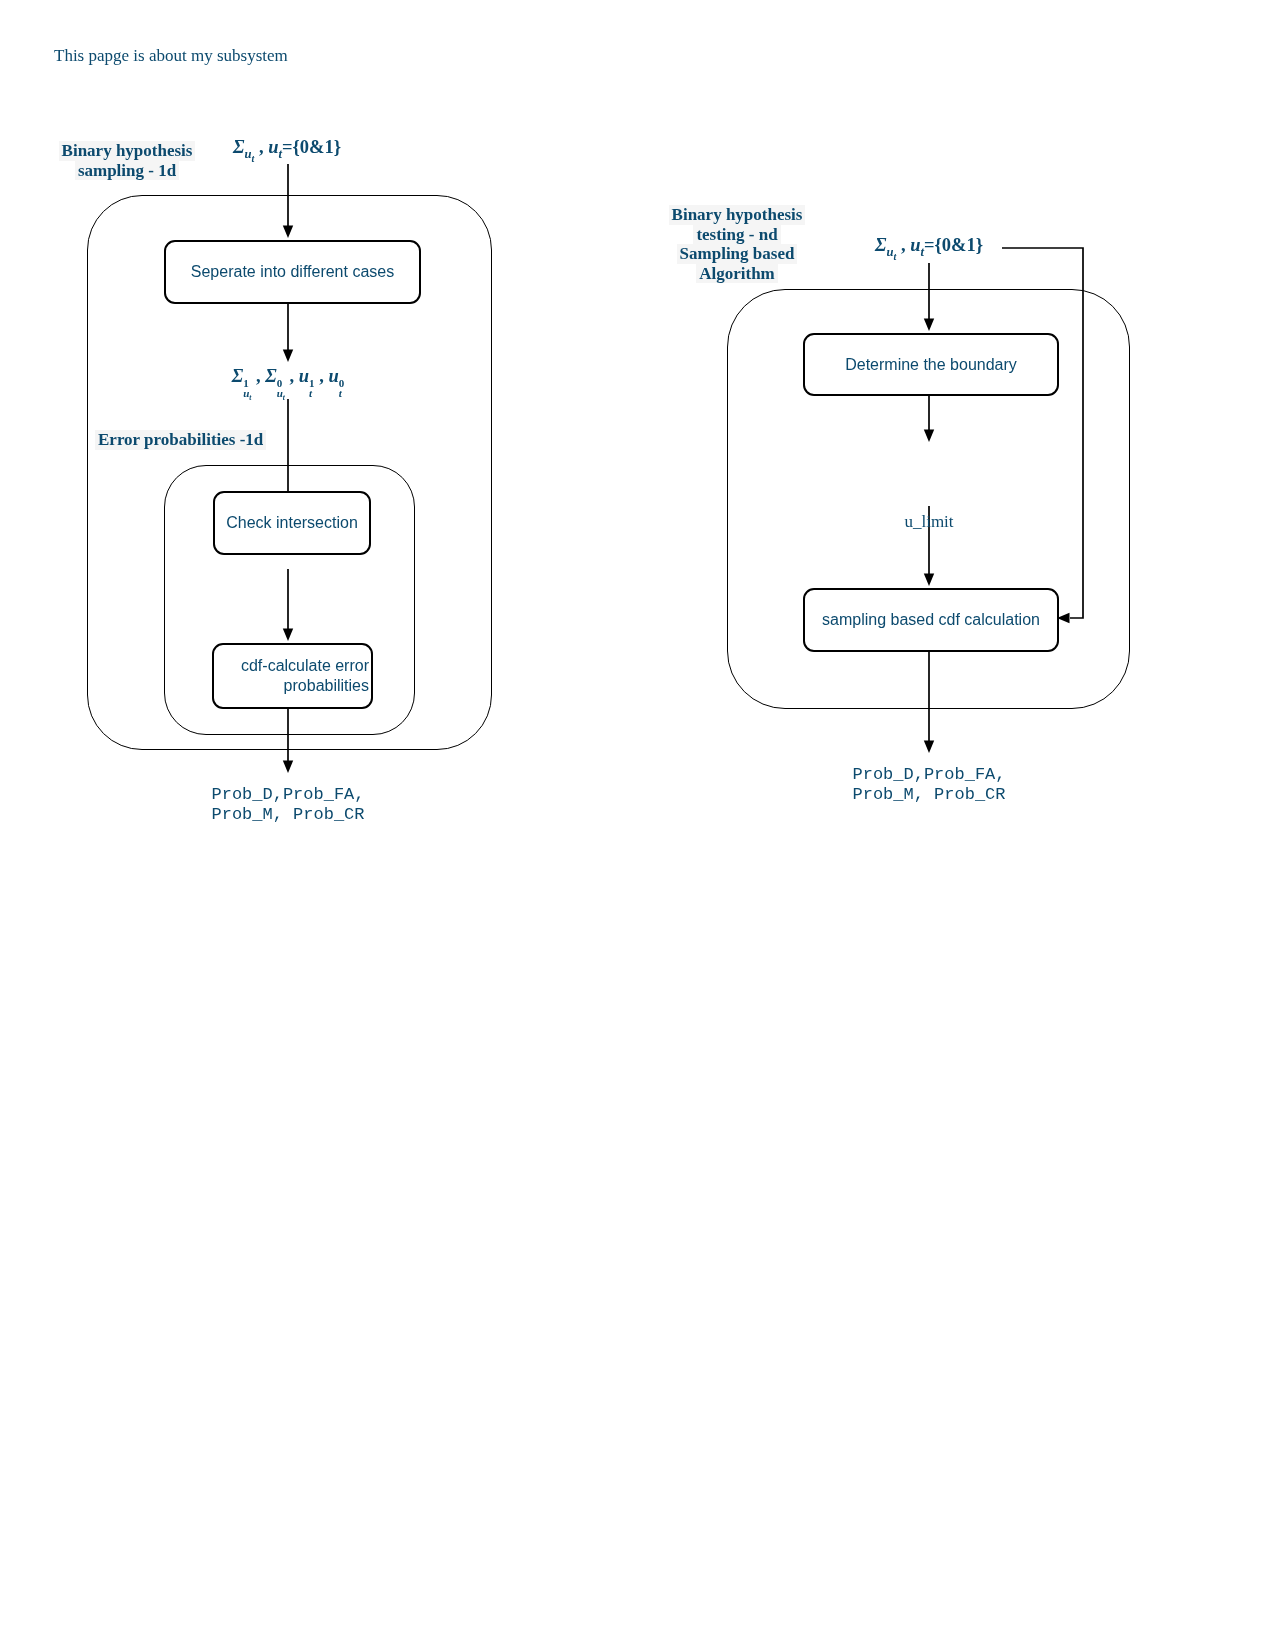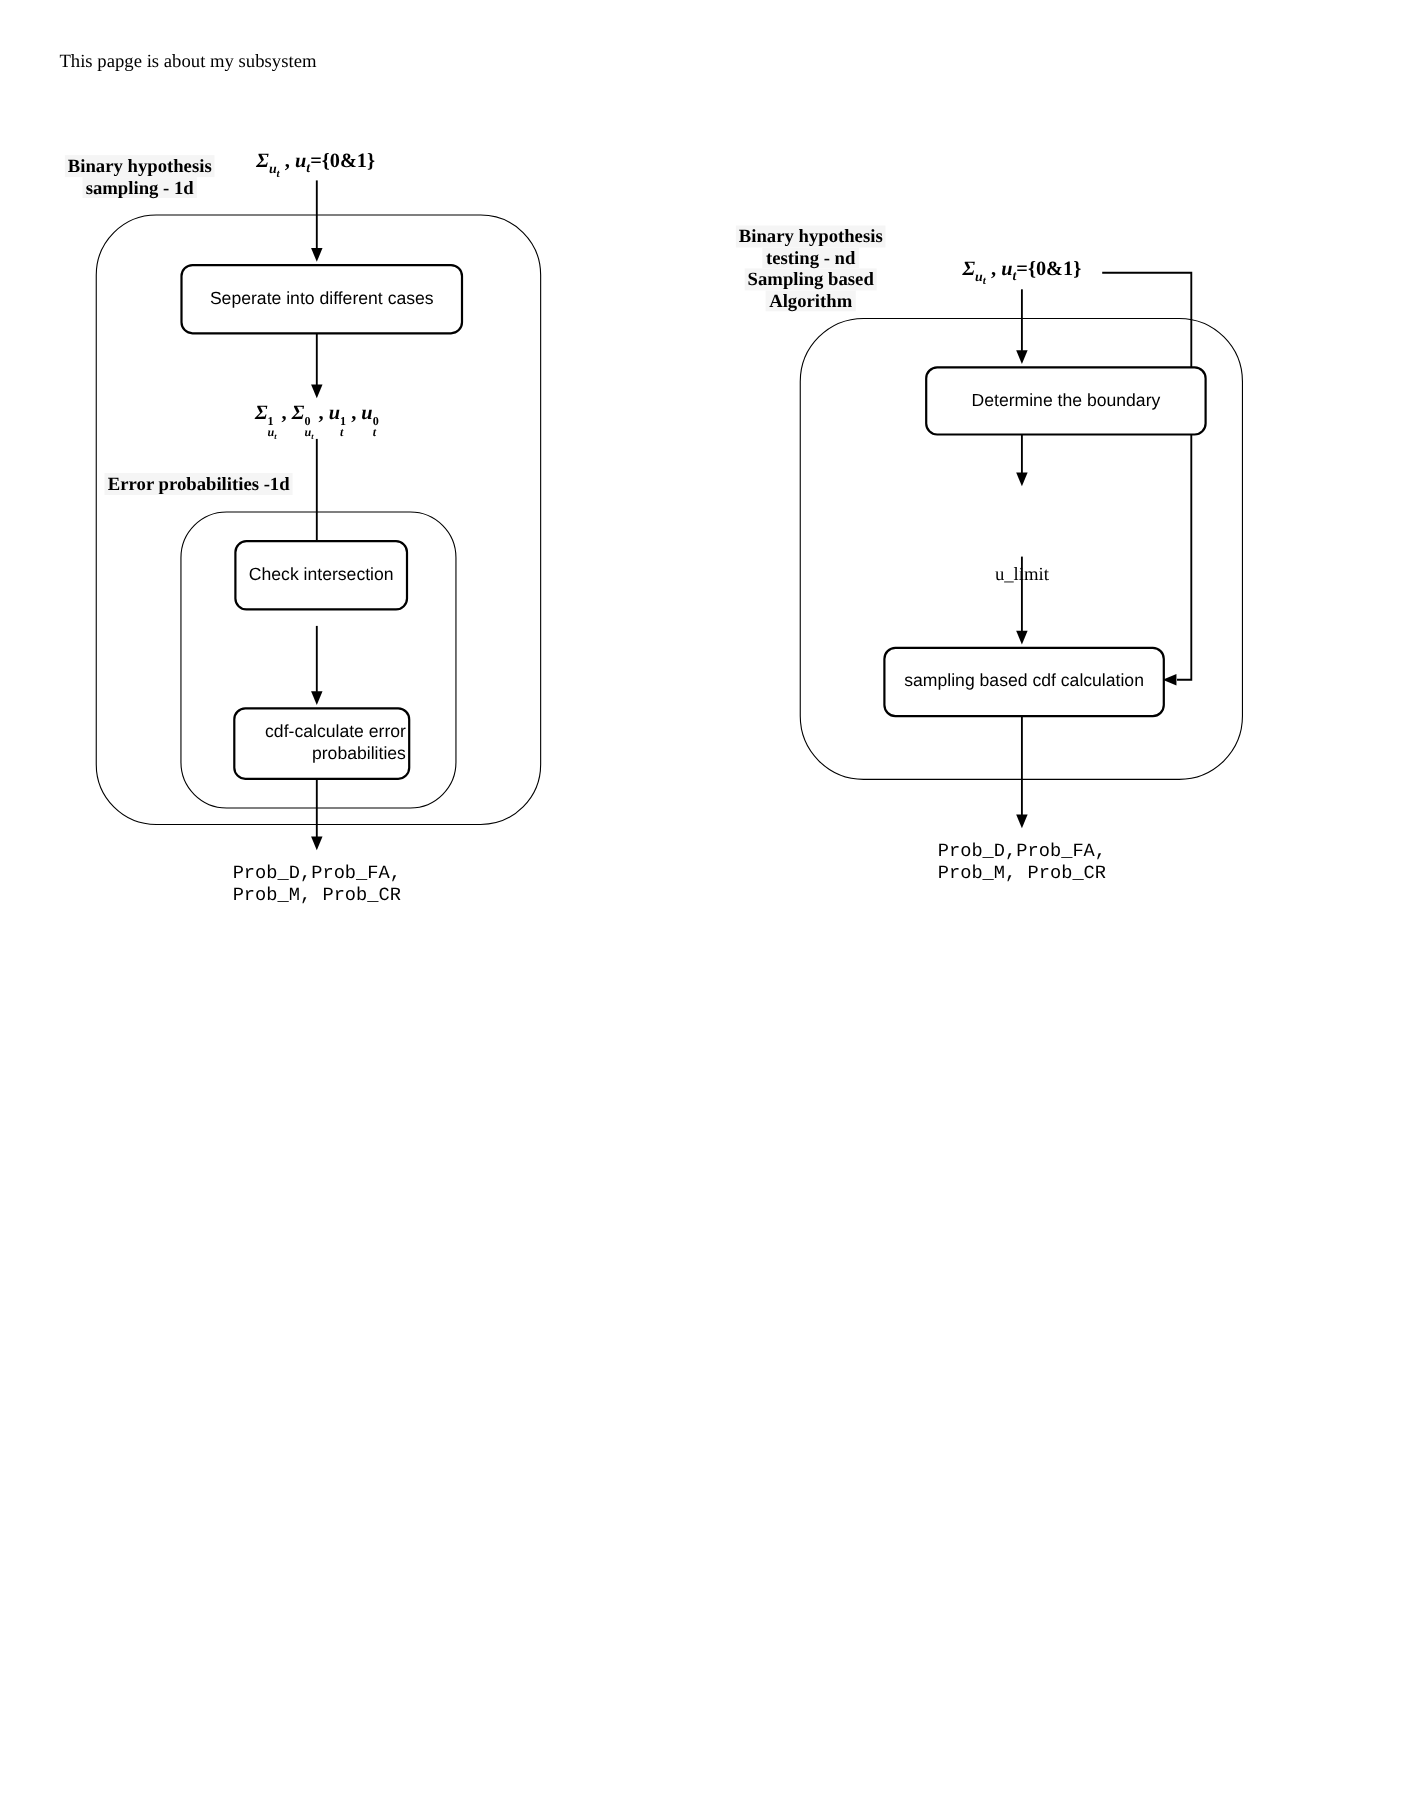--- a/index.html
+++ b/index.html
@@ -1,17 +1,17 @@
 <!DOCTYPE html>
 <html><head>
 <meta charset="utf-8">
 <style>
   html,body{margin:0;padding:0;background:#ffffff;}
   .canvas{position:relative;width:1275px;height:1340px;background:#ffffff;
-          font-family:"Liberation Serif",serif;color:#000000;overflow:hidden;}
+          font-family:"Liberation Serif",serif;color:#0c4a6e;overflow:hidden;}
 
   .page-title{position:absolute;left:54px;top:46px;font-size:17px;z-index:3;}
 
   .container{position:absolute;border:1.7px solid #000;background:transparent;z-index:1;}
   .cont-left-outer{left:87px;top:195px;width:403px;height:553px;border-radius:55px;}
   .cont-left-inner{left:164px;top:465px;width:249px;height:268px;border-radius:42px;}
   .cont-right{left:727px;top:289px;width:401px;height:418px;border-radius:58px;}
 
   .wires{position:absolute;left:0;top:0;z-index:2;}
 
@@ -32,21 +32,21 @@
   .f-right-in{left:846px;top:235px;width:166px;}
   .lbl-ulimit{position:absolute;left:869px;top:468px;width:120px;text-align:center;
               font-size:17px;z-index:3;margin-top:44px;}
 
   .node{position:absolute;display:flex;align-items:center;justify-content:center;
         text-align:right;background:#fff;border:2px solid #000;border-radius:11px;
         font-family:"Liberation Sans",sans-serif;font-size:16px;line-height:1.25;z-index:4;}
   .n-separate{left:164px;top:240px;width:253px;height:60px;}
   .n-check{left:213px;top:491px;width:154px;height:60px;}
   .n-cdf{left:212px;top:643px;width:153px;height:62px;padding:0 2px;}
-  .n-boundary{left:803px;top:333px;width:252px;height:59px;margin-left:38px;}
+  .n-boundary{left:803px;top:333px;width:252px;height:59px;}
   .n-sampling{left:803px;top:588px;width:252px;height:60px;}
 
   .out{position:absolute;text-align:center;font-size:17px;line-height:20px;z-index:3;font-family:Liberation Mono, monospace;}
   .out-left{left:188px;top:785px;width:200px;}
   .out-right{left:829px;top:765px;width:200px;}
 </style>
 </head>
 <body>
 
 <div class="canvas">

